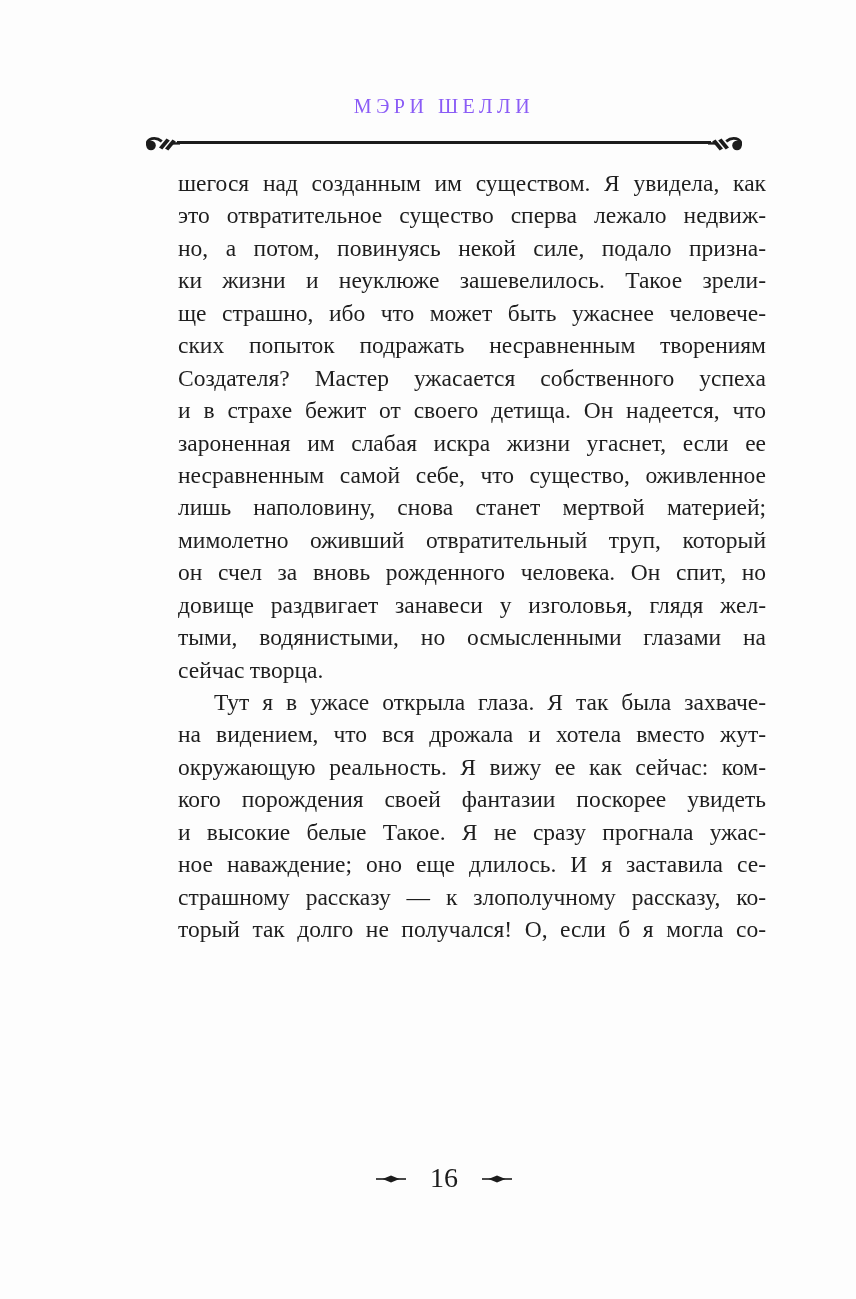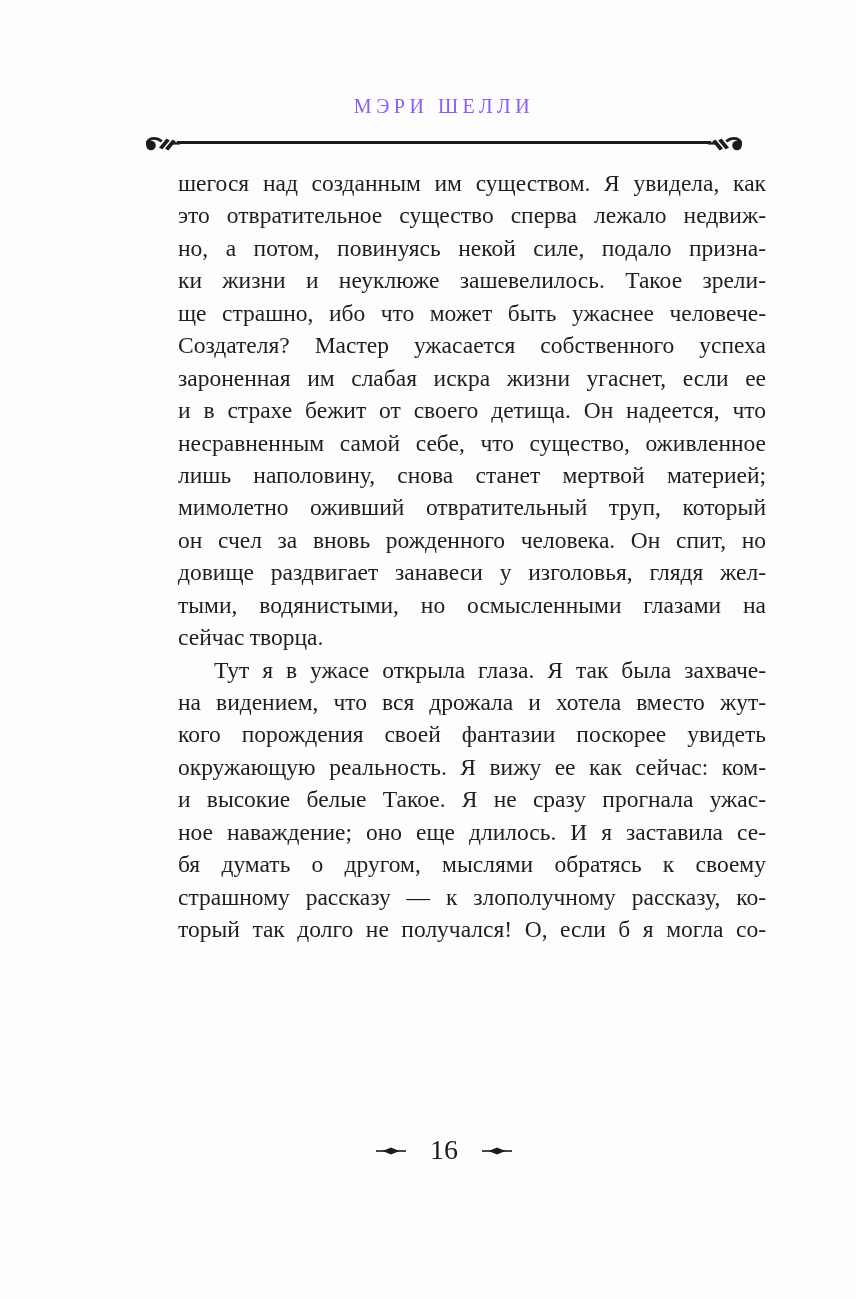--- a/index.html
+++ b/index.html
@@ -56,21 +56,21 @@
     height: 32.45px;
     line-height: 32.45px;
     text-align: justify;
     text-align-last: justify;
     word-spacing: -0.5px;
   }
   .line.indent { text-indent: 36px; }
   .line.para-end { text-align-last: left; }
   .footer {
     position: absolute;
-    top: 1132px;
+    top: 1160px;
     left: 150px;
     width: 588px;
     height: 38px;
     display: flex;
     align-items: center;
     justify-content: center;
     gap: 24px;
   }
   .page-number {
     font-size: 28px;
@@ -105,37 +105,37 @@
       <rect x="27" y="7.2" width="7" height="2.4" fill="#1c1c1c"></rect>
     </svg>
   </div>
 
   <div class="body-text">
       <div class="line">шегося над созданным им существом. Я увидела, как</div>
       <div class="line">это отвратительное существо сперва лежало недвиж-</div>
       <div class="line">но, а потом, повинуясь некой силе, подало призна-</div>
       <div class="line">ки жизни и неуклюже зашевелилось. Такое зрели-</div>
       <div class="line">ще страшно, ибо что может быть ужаснее человече-</div>
+      <div class="line">ских попыток подражать несравненным творениям</div>
       <div class="line">Создателя? Мастер ужасается собственного успеха</div>
+      <div class="line">и в страхе бежит от своего детища. Он надеется, что</div>
       <div class="line">зароненная им слабая искра жизни угаснет, если ее</div>
-      <div class="line">и в страхе бежит от своего детища. Он надеется, что</div>
       <div class="line">несравненным самой себе, что существо, оживленное</div>
       <div class="line">лишь наполовину, снова станет мертвой материей;</div>
       <div class="line">мимолетно оживший отвратительный труп, который</div>
       <div class="line">он счел за вновь рожденного человека. Он спит, но</div>
       <div class="line">довище раздвигает занавеси у изголовья, глядя жел-</div>
       <div class="line">тыми, водянистыми, но осмысленными глазами на</div>
       <div class="line para-end">сейчас творца.</div>
       <div class="line indent">Тут я в ужасе открыла глаза. Я так была захваче-</div>
       <div class="line">на видением, что вся дрожала и хотела вместо жут-</div>
+      <div class="line">окружающую реальность. Я вижу ее как сейчас: ком-</div>
       <div class="line">кого порождения своей фантазии поскорее увидеть</div>
-      <div class="line">окружающую реальность. Я вижу ее как сейчас: ком-</div>
       <div class="line">и высокие белые Такое. Я не сразу прогнала ужас-</div>
       <div class="line">ное наваждение; оно еще длилось. И я заставила се-</div>
-      <div class="line">бя думать о другом, мыслями обратясь к своему</div>
       <div class="line">страшному рассказу — к злополучному рассказу, ко-</div>
       <div class="line">торый так долго не получался! О, если б я могла со-</div>
     </div>
 
   <div class="footer">
     <svg width="30" height="10" viewBox="0 0 30 10" xmlns="http://www.w3.org/2000/svg">
       <line x1="0" y1="5" x2="30" y2="5" stroke="#1c1c1c" stroke-width="1.6"></line>
       <polygon points="6.5,5 15,1.6 23.5,5 15,8.4" fill="#1c1c1c"></polygon>
     </svg>
     <span class="page-number">16</span>

